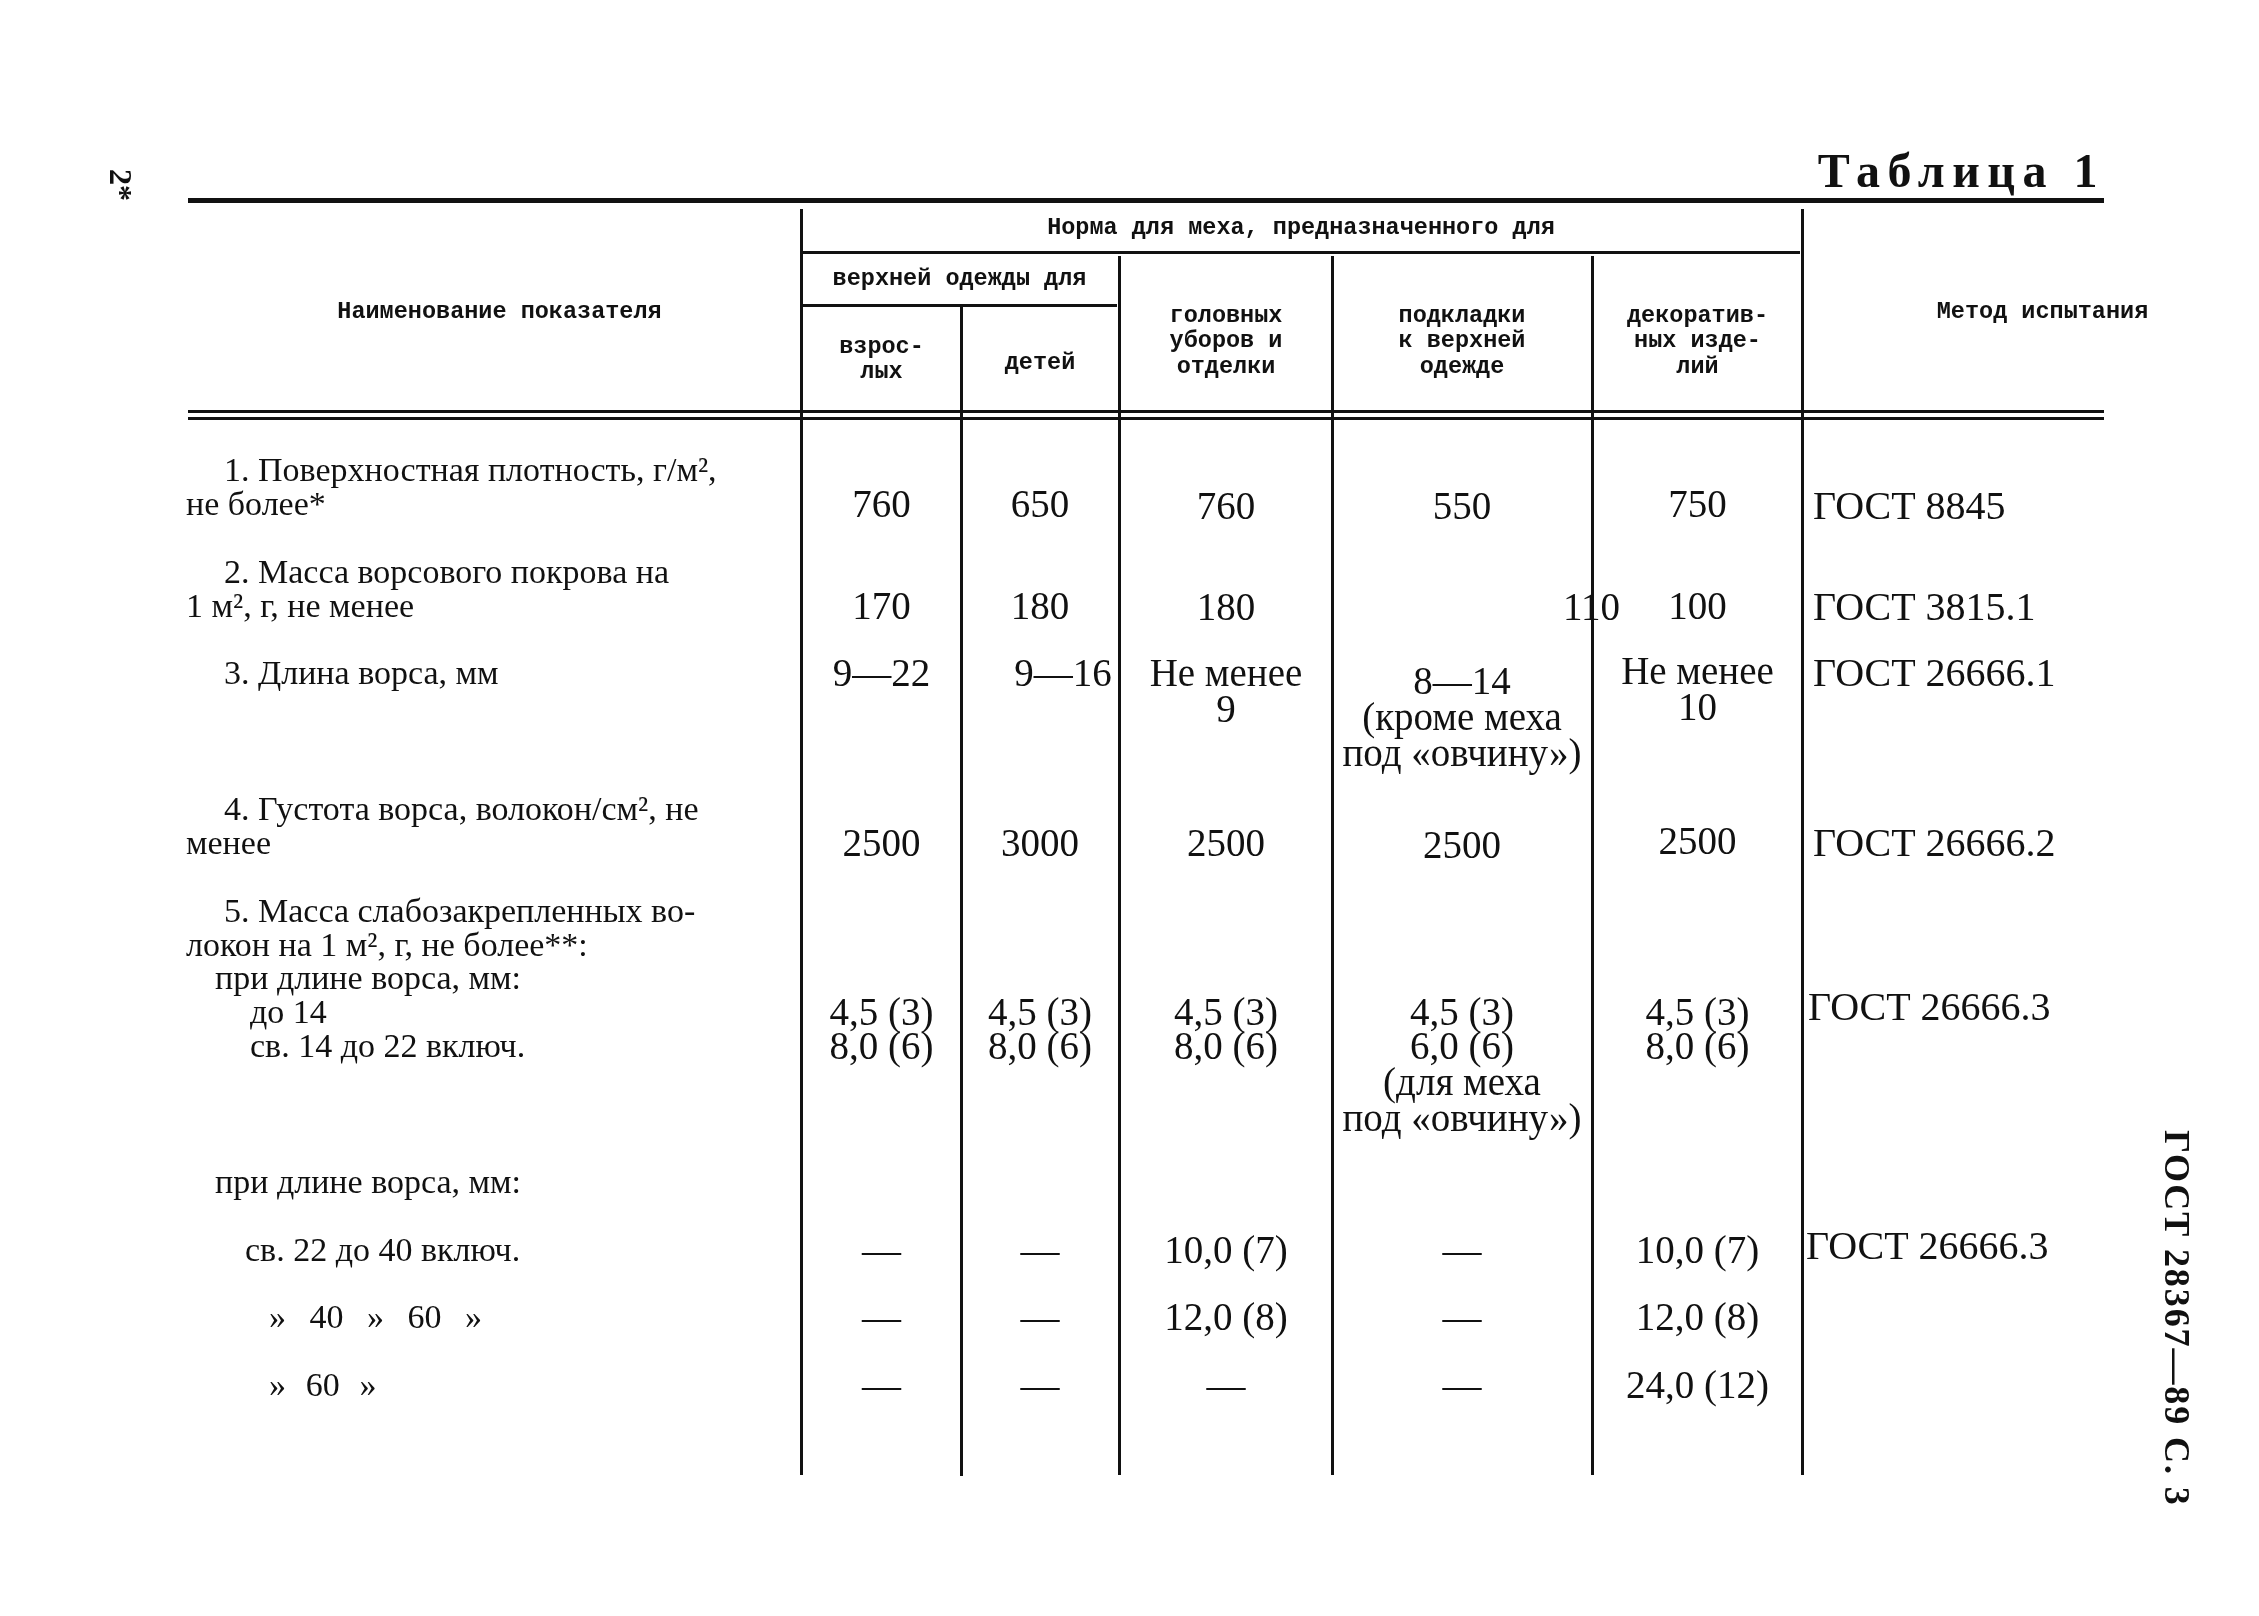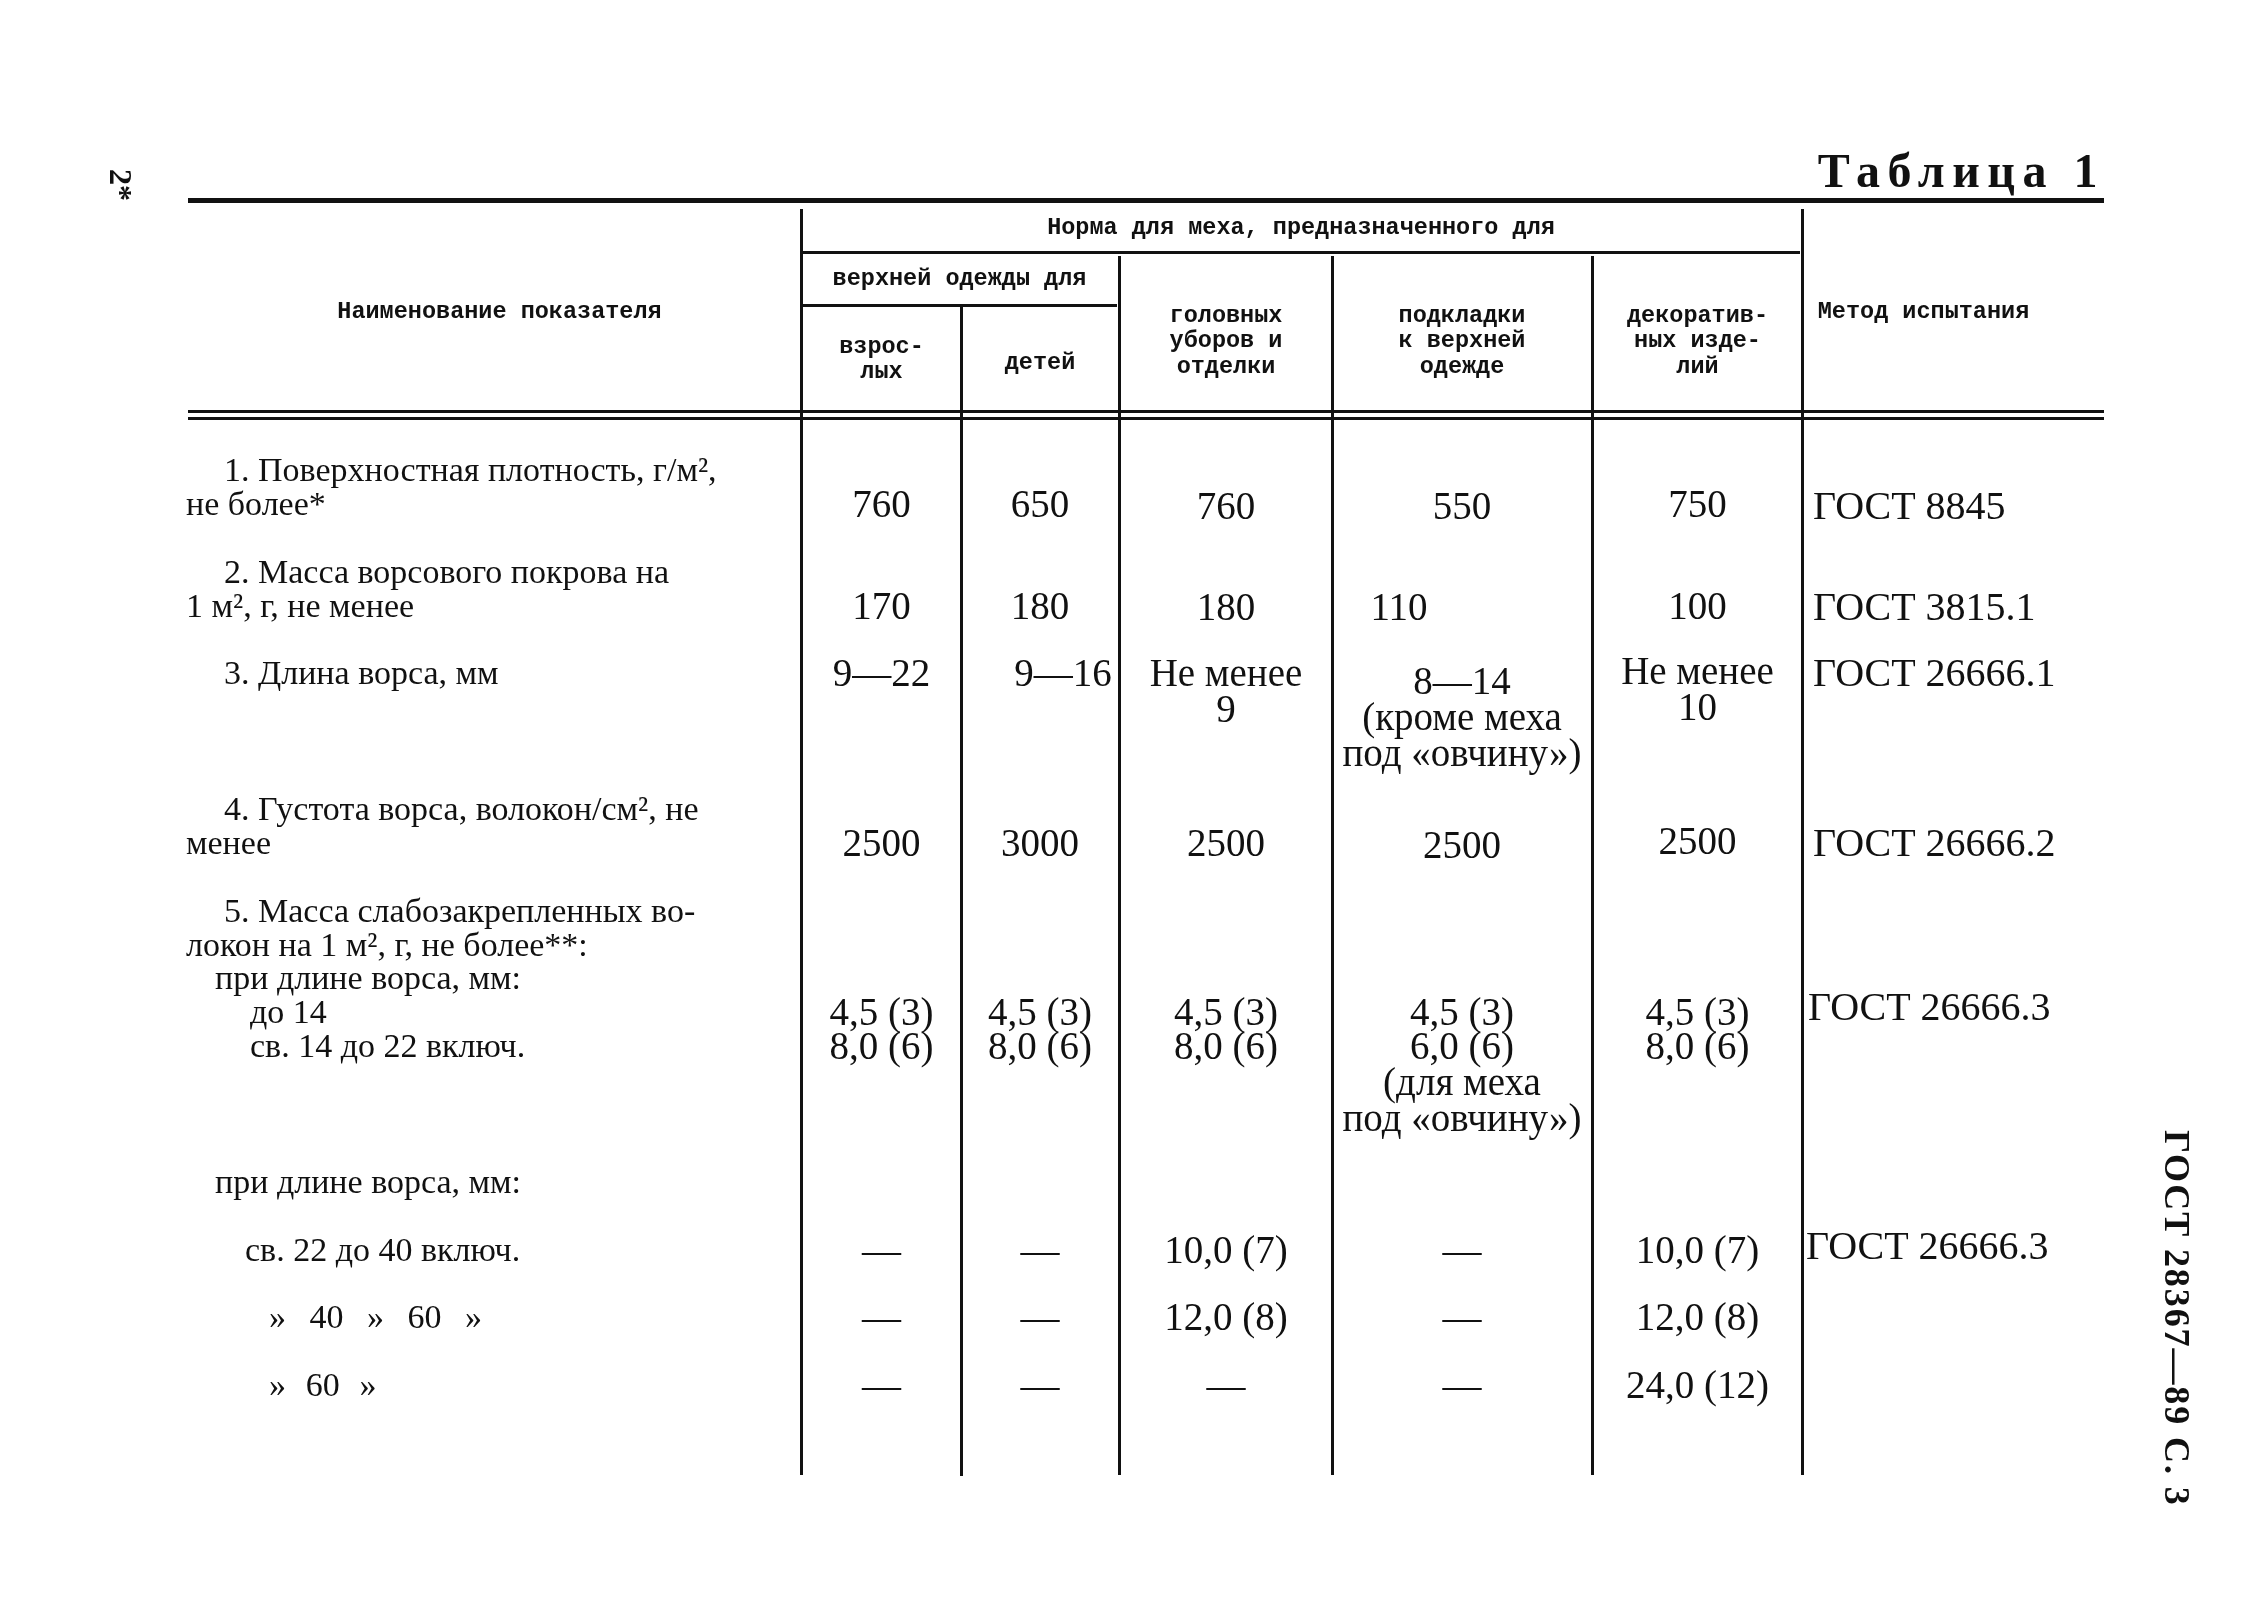--- a/index.html
+++ b/index.html
@@ -47,37 +47,37 @@
 <div class="hdr" style="left:963px; top:350px; width:154px; white-space:pre-line;">детей</div>
 <div class="hdr" style="left:1121px; top:303px; width:210px; white-space:pre-line;">головных
 уборов и
 отделки</div>
 <div class="hdr" style="left:1333px; top:303px; width:258px; white-space:pre-line;">подкладки
 к верхней
 одежде</div>
 <div class="hdr" style="left:1594px; top:303px; width:207px; white-space:pre-line;">декоратив-
 ных изде-
 лий</div>
-<div class="hdr" style="left:1768px; top:299px; width:311px;">Метод испытания</div>
+<div class="hdr" style="left:1887px; top:299px; width:311px;">Метод испытания</div>
 
 <div class="label" style="left:224px; top:452px; width:573px;">1. Поверхностная плотность, г/м², </div>
 <div class="label" style="left:186px; top:486px; width:565px;">не более*</div>
 <div class="cell" style="left:803px; top:486px; width:157px;">760</div>
 <div class="cell" style="left:963px; top:486px; width:154px;">650</div>
 <div class="cell" style="left:1121px; top:488px; width:210px;">760</div>
 <div class="cell" style="left:1333px; top:488px; width:258px;">550</div>
 <div class="cell" style="left:1594px; top:486px; width:207px;">750</div>
 <div class="method" style="left:1813px; top:488px;">ГОСТ 8845</div>
 
 <div class="label" style="left:224px; top:554px; width:573px;">2. Масса ворсового покрова на</div>
 <div class="label" style="left:186px; top:588px; width:565px;">1 м², г, не менее</div>
 <div class="cell" style="left:803px; top:588px; width:157px;">170</div>
 <div class="cell" style="left:963px; top:588px; width:154px;">180</div>
 <div class="cell" style="left:1121px; top:589px; width:210px;">180</div>
-<div class="cell" style="left:1270px; top:589px; width:258px;">110</div>
+<div class="cell" style="left:1362px; top:589px; width:258px;text-align:right;">110</div>
 <div class="cell" style="left:1594px; top:588px; width:207px;">100</div>
 <div class="method" style="left:1813px; top:589px;">ГОСТ 3815.1</div>
 
 <div class="label" style="left:224px; top:655px; width:565px; text-align:left;">3. Длина ворса, мм</div>
 <div class="cell" style="left:803px; top:655px; width:157px;">9—22</div>
 <div class="cell" style="left:963px; top:655px; width:154px;margin-left:23px;">9—16</div>
 <div class="cell" style="left:1121px; top:655px; width:210px; white-space:pre-line;">Не менее
 9</div>
 <div class="cell" style="left:1333px; top:655px; width:258px; white-space:pre-line;margin-top:8px;">8—14
 (кроме меха

